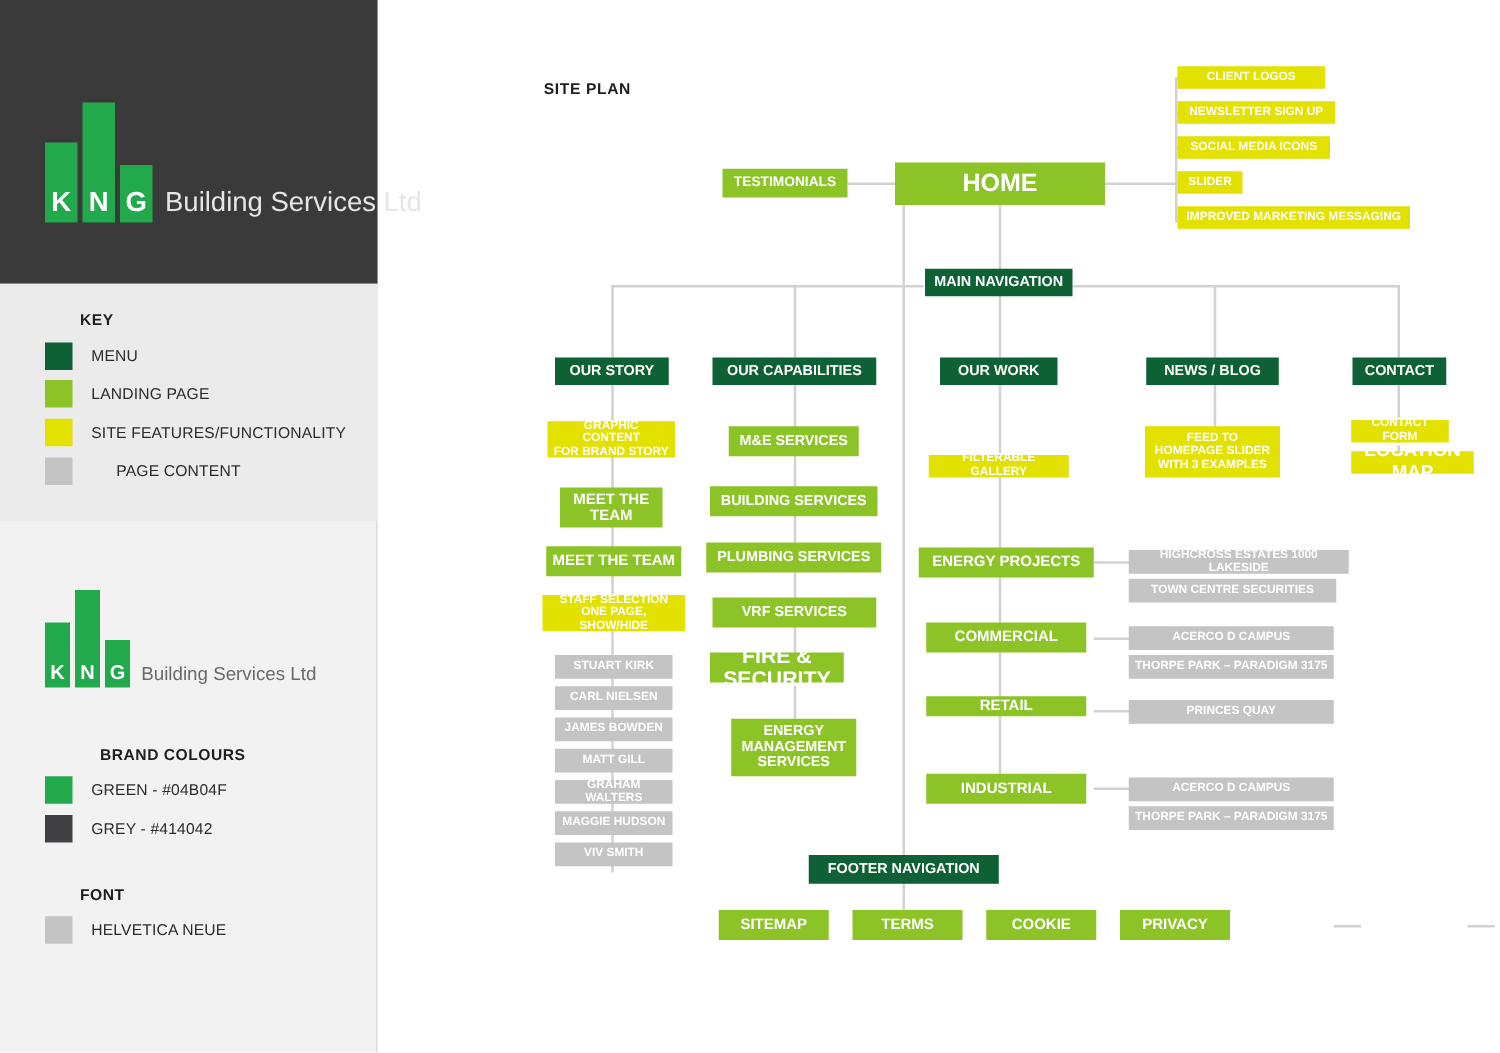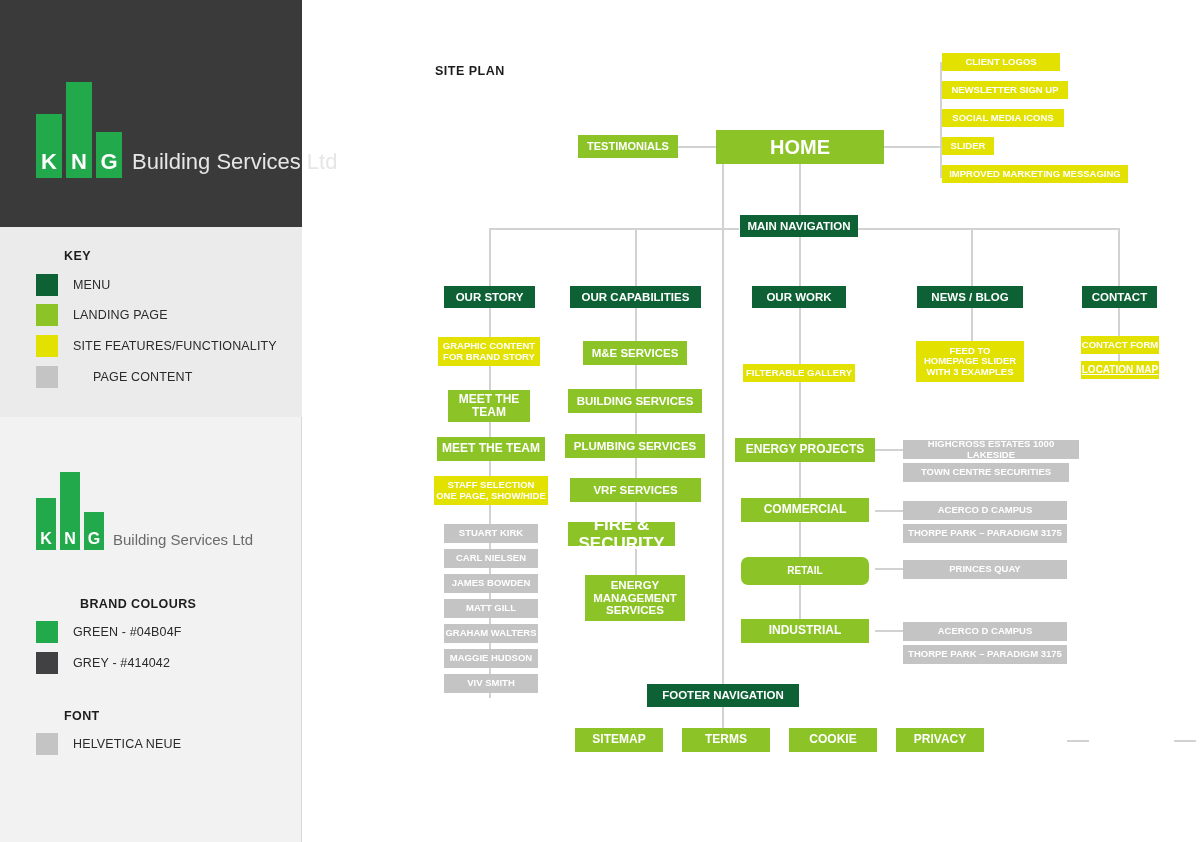--- a/index.html
+++ b/index.html
@@ -46,21 +46,21 @@
   .sb-lbl  { margin-left: 15px; font-size: 12.5px; color: #2a2a2a; letter-spacing: .15px;
              white-space: nowrap; }
 
   
   .canvas { position: absolute; left: 302px; top: 0; width: 898px; height: 842px; }
   .title { position: absolute; left: 133px; top: 64px; font-size: 12.5px;
            font-weight: bold; color: #1d1d1d; letter-spacing: .5px; }
 
   .node { position: absolute; display: flex; align-items: center; justify-content: center;
           text-align: center; color: #ffffff; font-weight: bold; line-height: 1.12;
-          z-index: 3; padding: 0 0; }
+          z-index: 3; padding: 0 5px; }
   .menu    { background: #0d6134; }
   .landing { background: #8cc427; }
   .feature { background: #e3e100; }
   .content { background: #c4c4c4; }
 
   .ln { position: absolute; background: #d2d2d2; z-index: 1; }
   .lnv { width: 2px; }
   .lnh { height: 2px; }
 </style>
 </head>
@@ -231,33 +231,33 @@
     <div class="node feature" style="left:441px; top:364px; width:112px; height:18px; font-size:9.5px; color:#ffffff;">FILTERABLE GALLERY</div>
 
     <div class="node landing" style="left:433px; top:438px; width:140px; height:24px; font-size:12px;">ENERGY PROJECTS</div>
     <div class="node content" style="left:601px; top:440px; width:176px; height:19px; font-size:9.5px;">HIGHCROSS ESTATES 1000 LAKESIDE</div>
     <div class="node content" style="left:601px; top:463px; width:166px; height:19px; font-size:9.5px;">TOWN CENTRE SECURITIES</div>
 
     <div class="node landing" style="left:439px; top:498px; width:128px; height:24px; font-size:12px;">COMMERCIAL</div>
     <div class="node content" style="left:601px; top:501px; width:164px; height:19px; font-size:9.5px;">ACERCO D CAMPUS</div>
     <div class="node content" style="left:601px; top:524px; width:164px; height:19px; font-size:9.5px;">THORPE PARK – PARADIGM 3175</div>
 
-    <div class="node landing" style="left:439px; top:557px; width:128px; height:28px; font-size:10px;border-radius:7px;">RETAIL</div>
+    <div class="node landing" style="left:439px; top:557px; width:128px; height:16px; font-size:12px;">RETAIL</div>
     <div class="node content" style="left:601px; top:560px; width:164px; height:19px; font-size:9.5px;">PRINCES QUAY</div>
 
     <div class="node landing" style="left:439px; top:619px; width:128px; height:24px; font-size:12px;">INDUSTRIAL</div>
     <div class="node content" style="left:601px; top:622px; width:164px; height:19px; font-size:9.5px;">ACERCO D CAMPUS</div>
     <div class="node content" style="left:601px; top:645px; width:164px; height:19px; font-size:9.5px;">THORPE PARK – PARADIGM 3175</div>
 
     <div class="node feature" style="left:614px; top:341px; width:108px; height:41px; font-size:9.5px; color:#ffffff; white-space:pre-line;">FEED TO
 HOMEPAGE SLIDER
 WITH 3 EXAMPLES</div>
 
     <div class="node feature" style="left:779px; top:336px; width:78px; height:18px; font-size:9.5px; color:#ffffff;">CONTACT FORM</div>
-    <div class="node feature" style="left:779px; top:361px; width:78px; height:18px; font-size:10px; color:#ffffff;text-decoration:underline;">LOCATION MAP</div>
+    <div class="node feature" style="left:779px; top:361px; width:98px; height:18px; font-size:15px; color:#ffffff;">LOCATION MAP</div>
 
     <div class="node menu" style="left:345px; top:684px; width:152px; height:23px; font-size:11.5px;">FOOTER NAVIGATION</div>
 
     <div class="node landing" style="left:273px; top:728px; width:88px; height:24px; font-size:12px;">SITEMAP</div>
     <div class="node landing" style="left:380px; top:728px; width:88px; height:24px; font-size:12px;">TERMS</div>
     <div class="node landing" style="left:487px; top:728px; width:88px; height:24px; font-size:12px;">COOKIE</div>
     <div class="node landing" style="left:594px; top:728px; width:88px; height:24px; font-size:12px;">PRIVACY</div>
 
   </div>
 </div>

